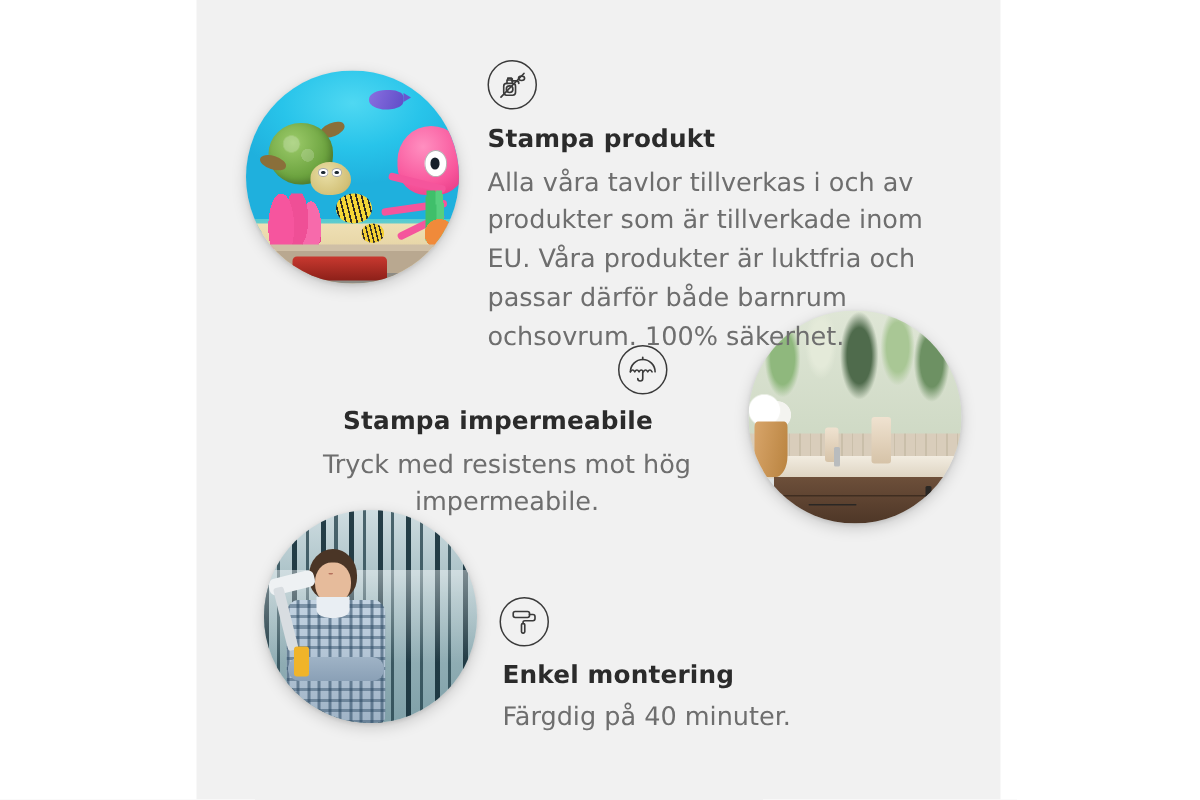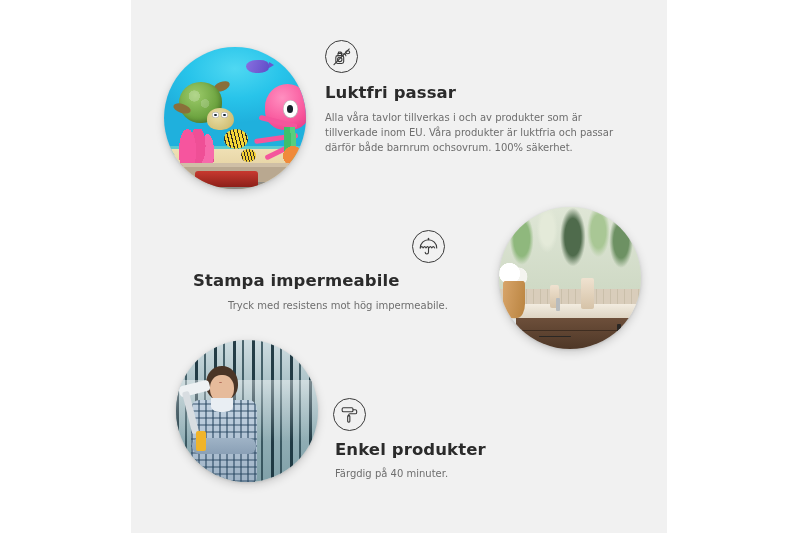--- a/index.html
+++ b/index.html
@@ -272,31 +272,31 @@
     border:1.4px solid #3a3a3a;
     display:flex; align-items:center; justify-content:center;
   }
   .icon-circle svg { display:block; }
 
   .f-title {
     font-size:16.5px; font-weight:700; color:#2b2b2b;
     letter-spacing:.1px; line-height:1.25;
   }
   .f-body {
-    font-size:10px; color:#6e6e6e; line-height:1.52;
+    font-size:17px; color:#6e6e6e; line-height:1.52;
   }
 
   #feature-odourless { left:325px; top:40px; width:300px; }
   #feature-odourless .icon-circle { margin-bottom:10px; }
   #feature-odourless .f-title { margin-bottom:6px; }
   #feature-odourless .f-body { width:294px; }
 
   #feature-waterproof { left:193px; top:230px; width:290px; text-align:center; }
   #feature-waterproof .icon-wrap { display:flex; justify-content:flex-end; padding-right:38px; }
-  #feature-waterproof .f-title { margin-top:8px; text-align:left; padding-right:12px; }
+  #feature-waterproof .f-title { margin-top:8px; text-align:center; padding-right:12px; }
   #feature-waterproof .f-body { margin-top:6px; text-align:center; }
 
   #feature-easy { left:333px; top:398px; width:270px; }
   #feature-easy .f-title { margin-top:9px; padding-left:2px; }
   #feature-easy .f-body { margin-top:5px; padding-left:2px; }
 </style>
 </head>
 <body>
 
 <div id="stage">
@@ -385,21 +385,21 @@
         <rect x="5.5" y="11" width="9" height="9" rx="2.2"></rect>
         <path d="M8 11V8.4h4V11"></path>
         <path d="M8.6 8.4V6.9h2.8v1.5"></path>
         <path d="M12 9.1h3.1a1.9 1.9 0 0 1 1.9 1.9"></path>
         <ellipse cx="19.1" cy="7.1" rx="2.3" ry="1.7"></ellipse>
         <path d="M12 9.1V7.5"></path>
         <circle cx="10" cy="15.4" r="2.5"></circle>
         <line x1="3.4" y1="21.4" x2="20.9" y2="3.4"></line>
       </svg>
     </div>
-    <div class="f-title">Luktfri passar</div>
+    <div class="f-title">Stampa produkt</div>
     <div class="f-body">Alla våra tavlor tillverkas i och av produkter som är tillverkade inom EU. Våra produkter är luktfria och passar därför både barnrum ochsovrum. 100% säkerhet.</div>
   </div>
 
   <div class="feature" id="feature-waterproof">
     <div class="icon-wrap">
       <div class="icon-circle">
         <svg width="21" height="21" viewBox="0 0 24 24" fill="none" stroke="#3a3a3a" stroke-width="1.25" stroke-linecap="round" stroke-linejoin="round">
           <path d="M2.6 13.6a9.4 9.4 0 0 1 18.8 0"></path>
           <path d="M2.6 13.6c1.1-1.9 2.2-1.9 3.3 0 1.1-1.9 2.2-1.9 3.3 0 1.1-1.9 2.2-1.9 3.3 0 1.1-1.9 2.2-1.9 3.3 0 1.1-1.9 2.2-1.9 3.3 0"></path>
           <path d="M12 13.6v5.1a1.9 1.9 0 0 1-3.8 0"></path>
@@ -412,17 +412,17 @@
   </div>
 
   <div class="feature" id="feature-easy">
     <div class="icon-circle">
       <svg width="21" height="21" viewBox="0 0 24 24" fill="none" stroke="#3a3a3a" stroke-width="1.25" stroke-linecap="round" stroke-linejoin="round">
         <rect x="3.6" y="4.2" width="12.4" height="4.6" rx="1.5"></rect>
         <path d="M16 6.5h2.6a1.6 1.6 0 0 1 1.6 1.6v1.5a1.6 1.6 0 0 1-1.6 1.6h-6.2a1.3 1.3 0 0 0-1.3 1.3v1.1"></path>
         <rect x="9.9" y="13.3" width="2.5" height="7.4" rx="1"></rect>
       </svg>
     </div>
-    <div class="f-title">Enkel produkter</div>
+    <div class="f-title">Enkel montering</div>
     <div class="f-body">Färgdig på 40 minuter.</div>
   </div>
 
 </div>
 
 </body></html>

